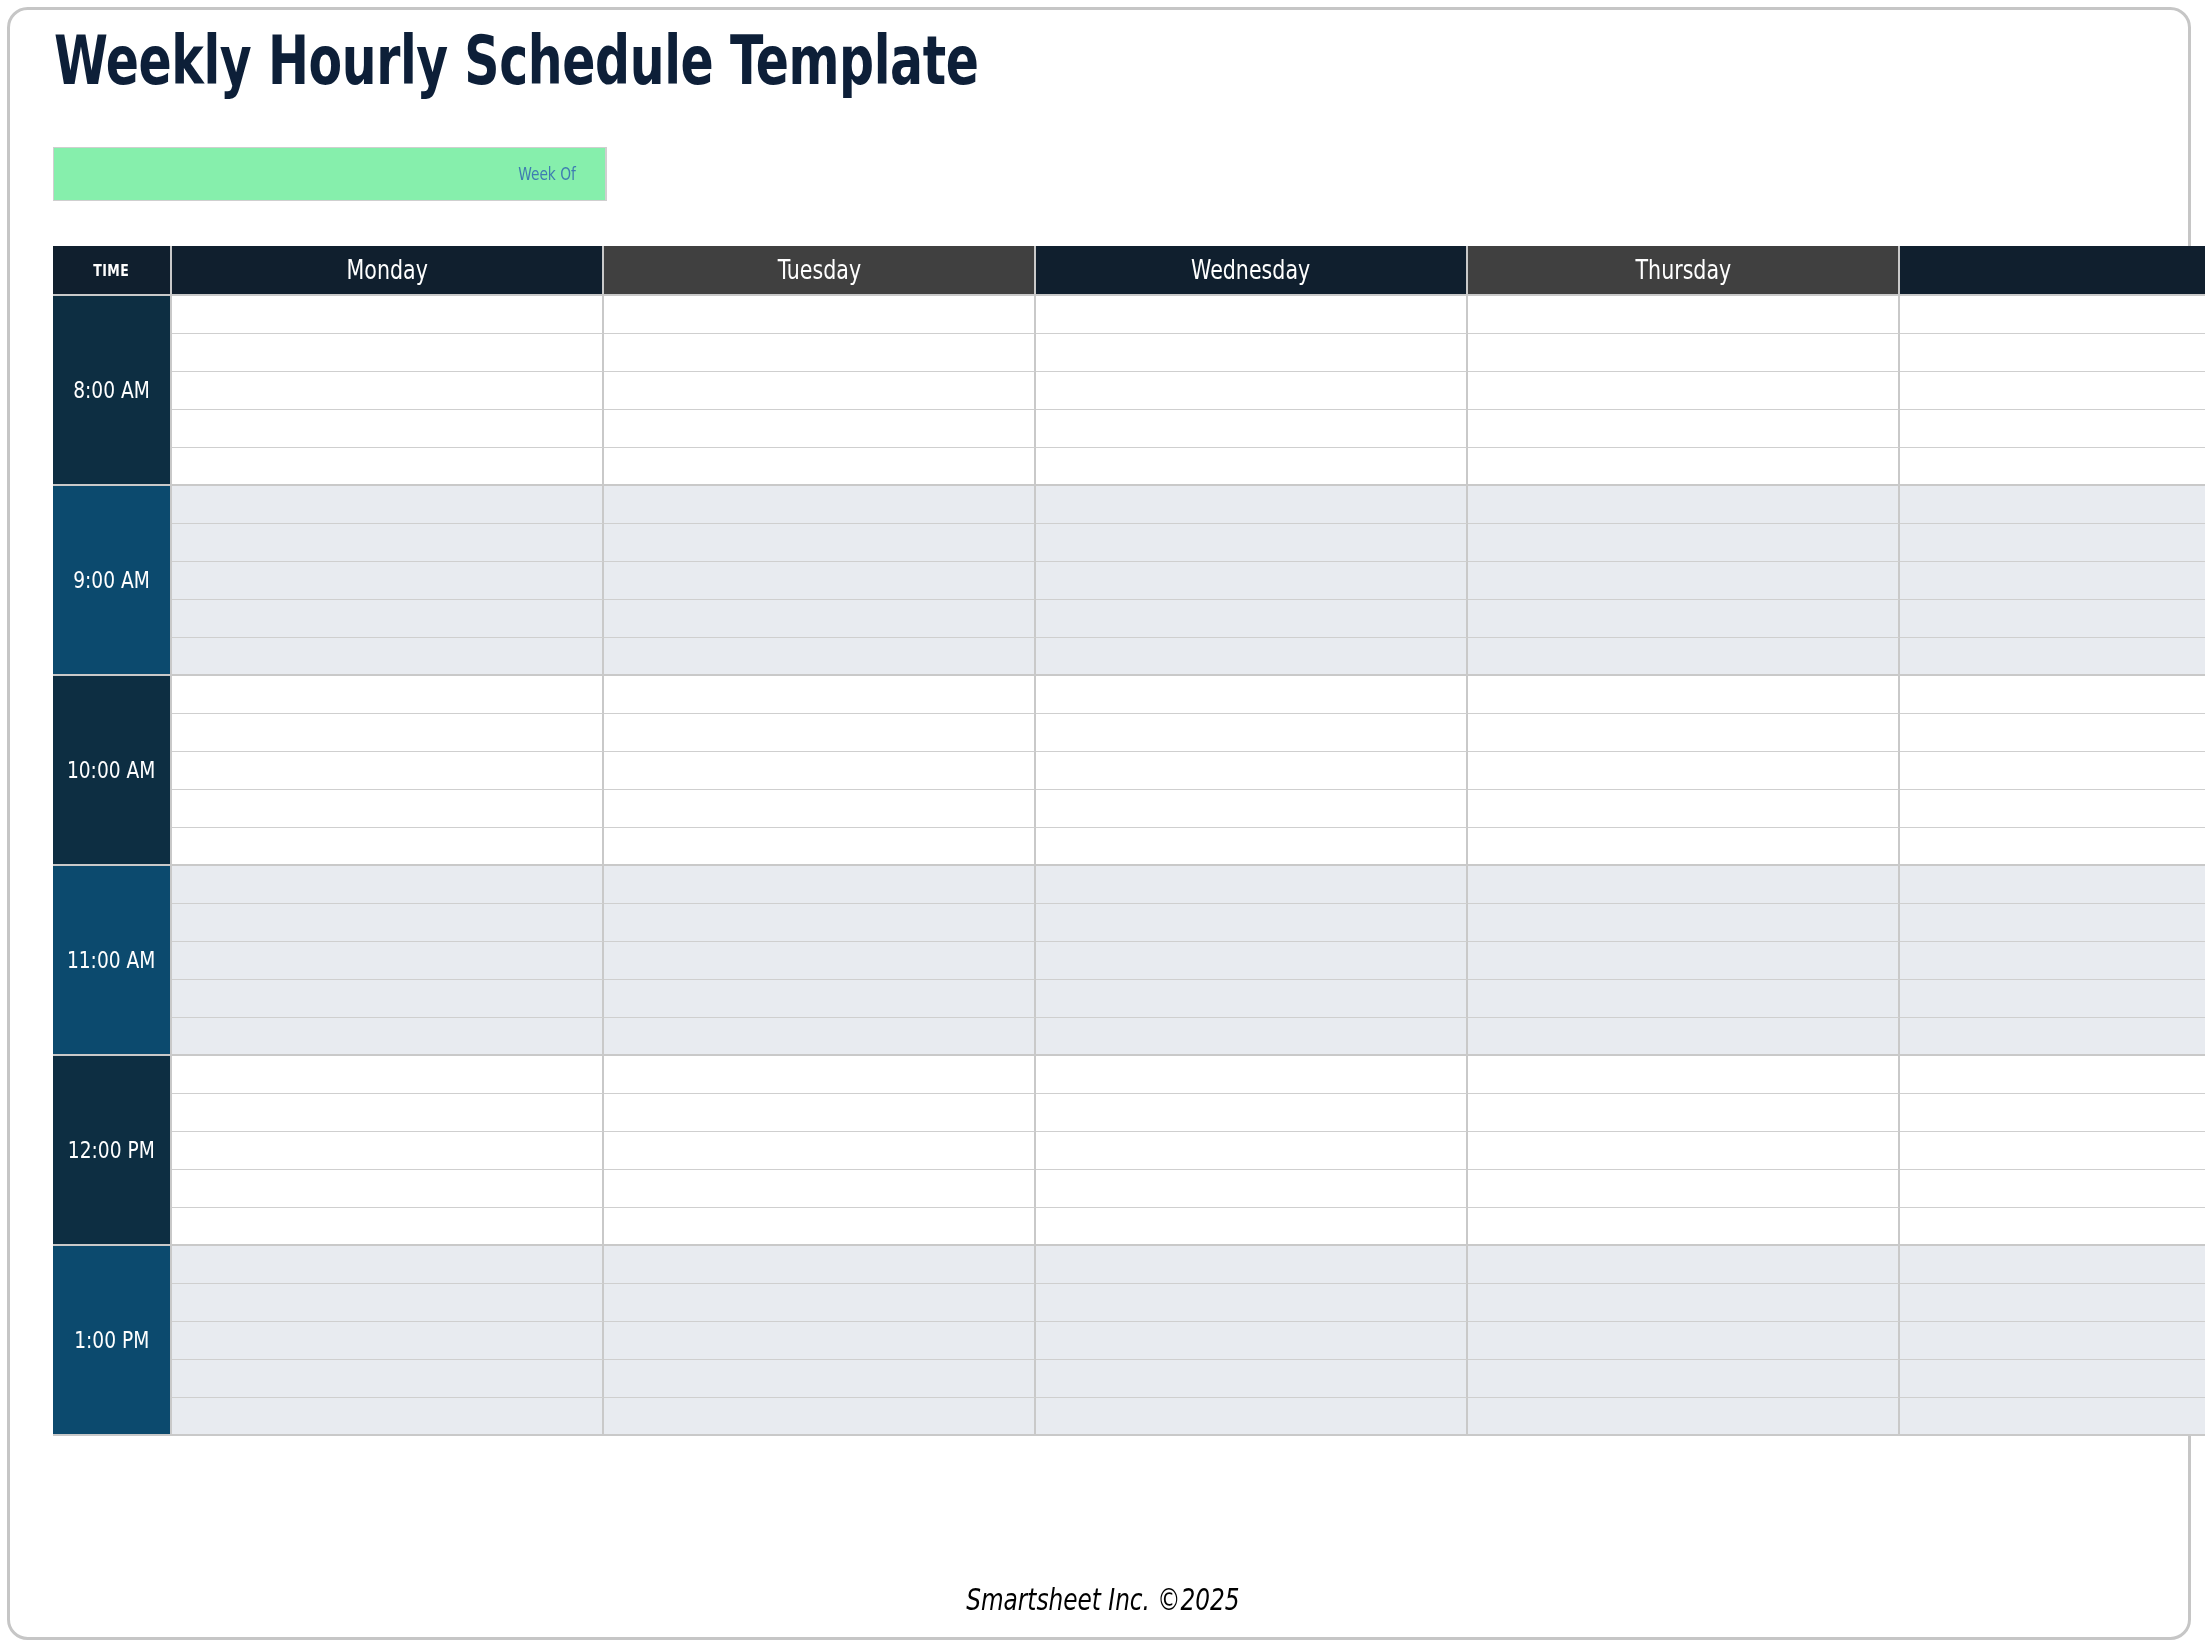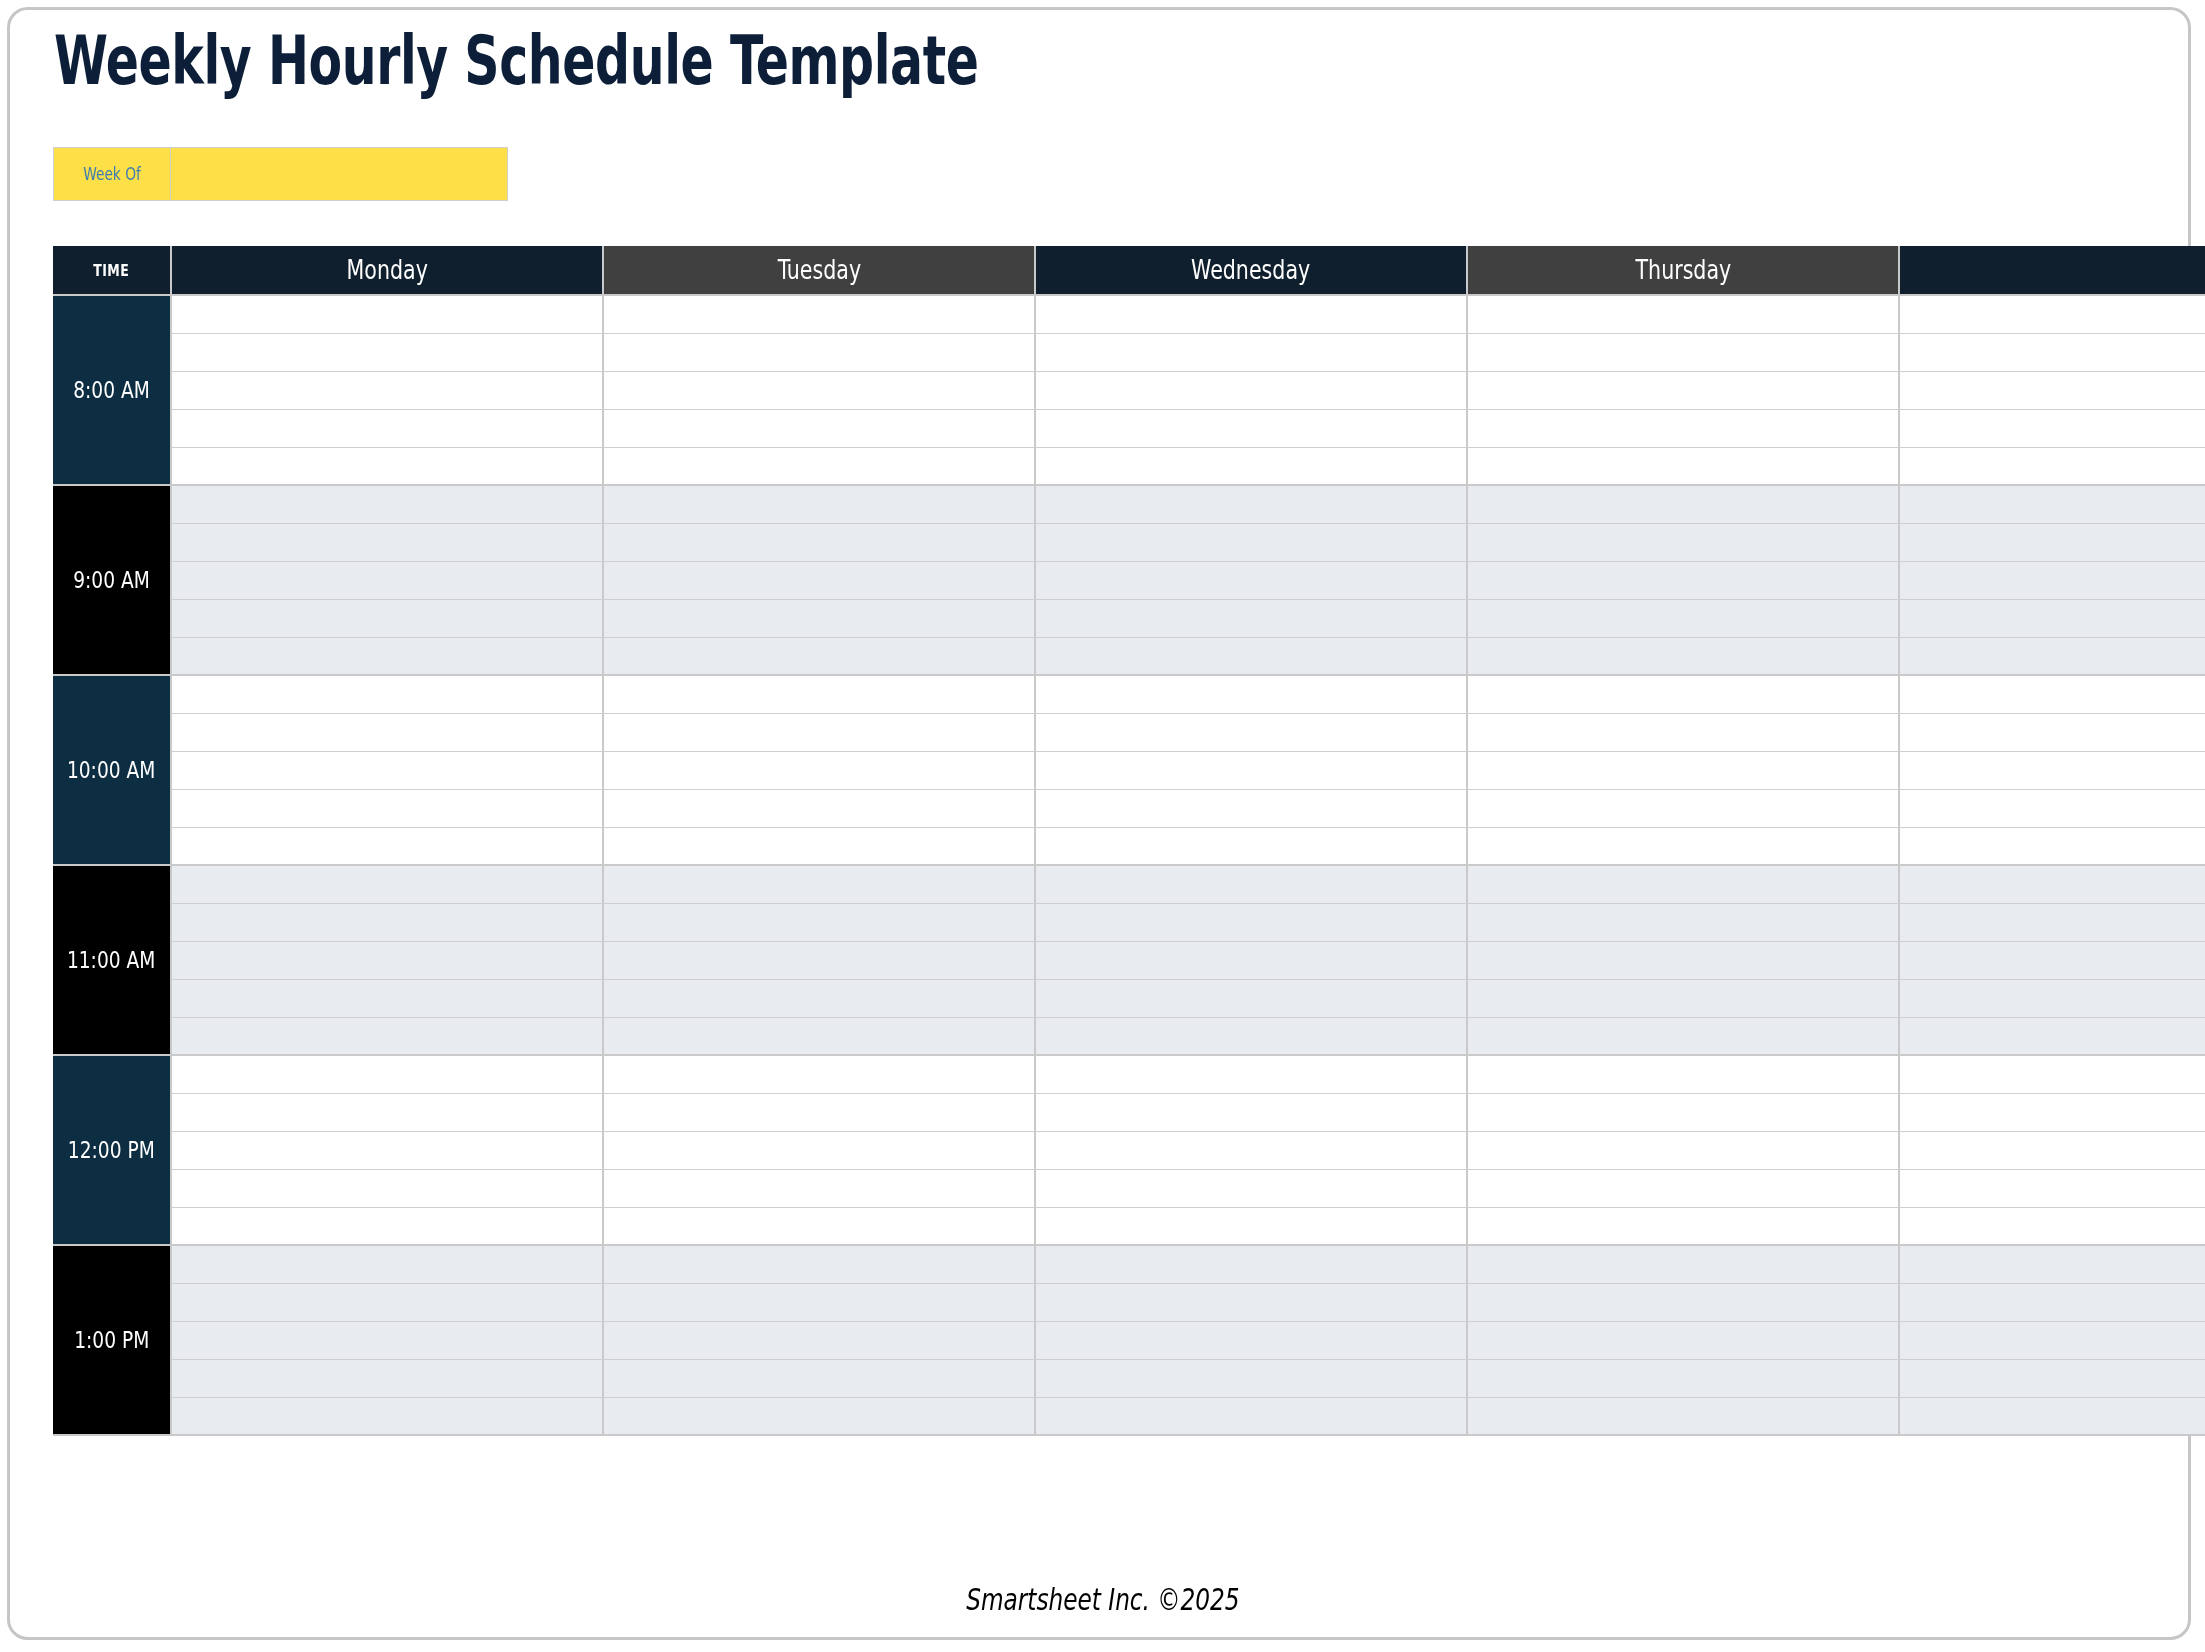--- a/index.html
+++ b/index.html
@@ -42,26 +42,27 @@
     transform-origin: left top;
     white-space: nowrap;
     letter-spacing: -0.5px;
   }
 
   
   #weekof-box {
     position: absolute;
     left: 53px;
     top: 147px;
-    width: 455px;
+    width: 554px;
     height: 54px;
     display: flex;
     box-sizing: border-box;
     border: 1.5px solid #cfcfcf;
-    background: #fde047;
+    background: #86efac;
+    justify-content: flex-end;
   }
   #weekof-label-cell {
     width: 117px;
     box-sizing: border-box;
     border-right: 1.5px solid #cfcfcf;
     display: flex;
     align-items: center;
     justify-content: center;
   }
   #weekof-label-cell span {
@@ -136,21 +137,21 @@
   
   .time-cell {
     text-align: center;
     vertical-align: middle;
     color: #ffffff;
     border-right: 2.1px solid #c9c9c9;
     border-bottom: 2.1px solid #c9c9c9;
     box-sizing: border-box;
   }
   .time-dark  { background: #0d2e42; }
-  .time-light { background: #000000; }
+  .time-light { background: #0c4a6e; }
   .time-cell span {
     font-size: 23px;
     font-family: "Liberation Sans Narrow", "DejaVu Sans Condensed", "Liberation Sans", sans-serif;
     transform: scaleX(0.9);
     display: inline-block;
     white-space: nowrap;
   }
 
   
   .slot-cell {

